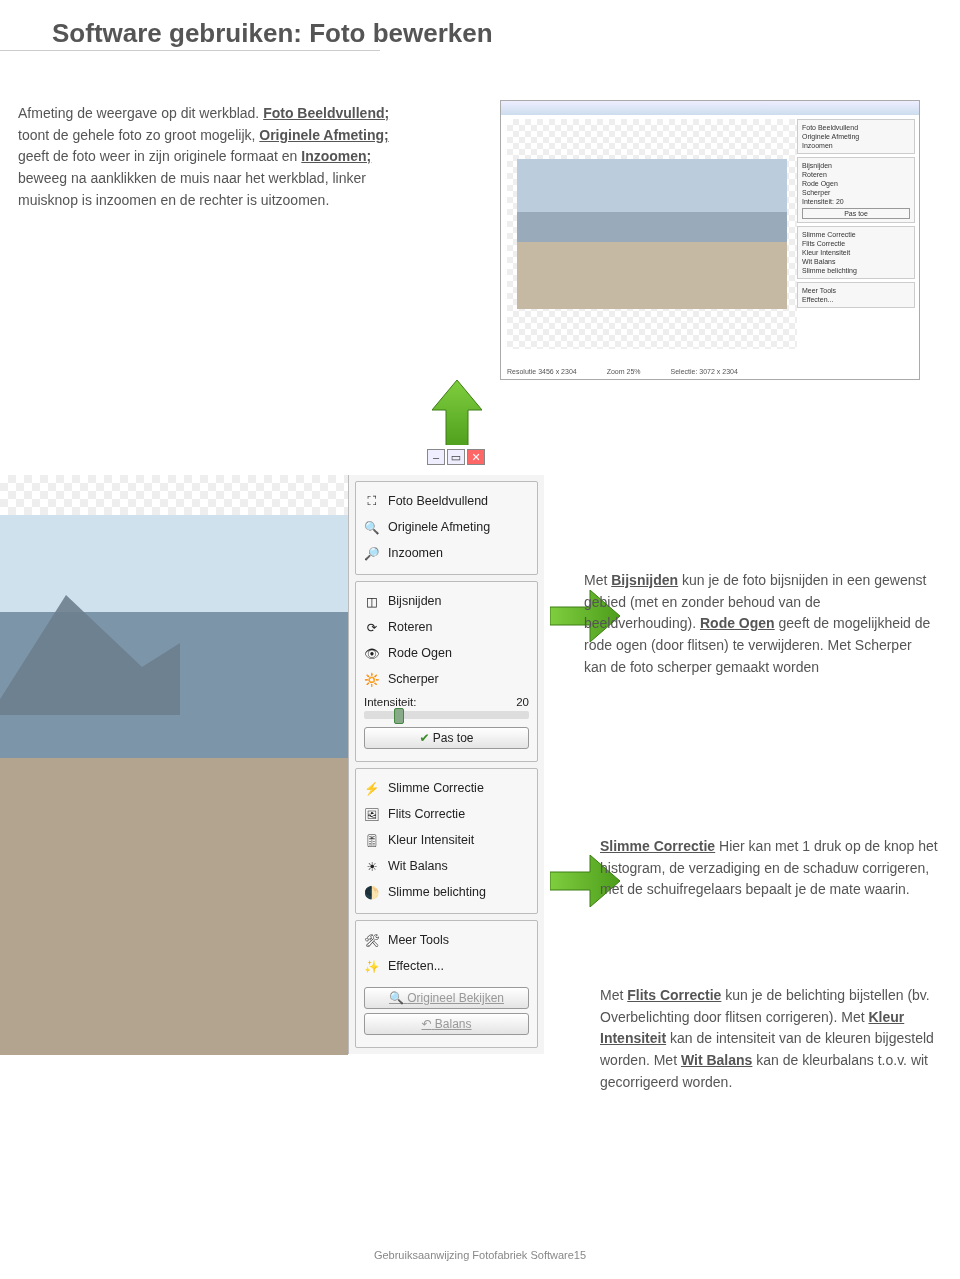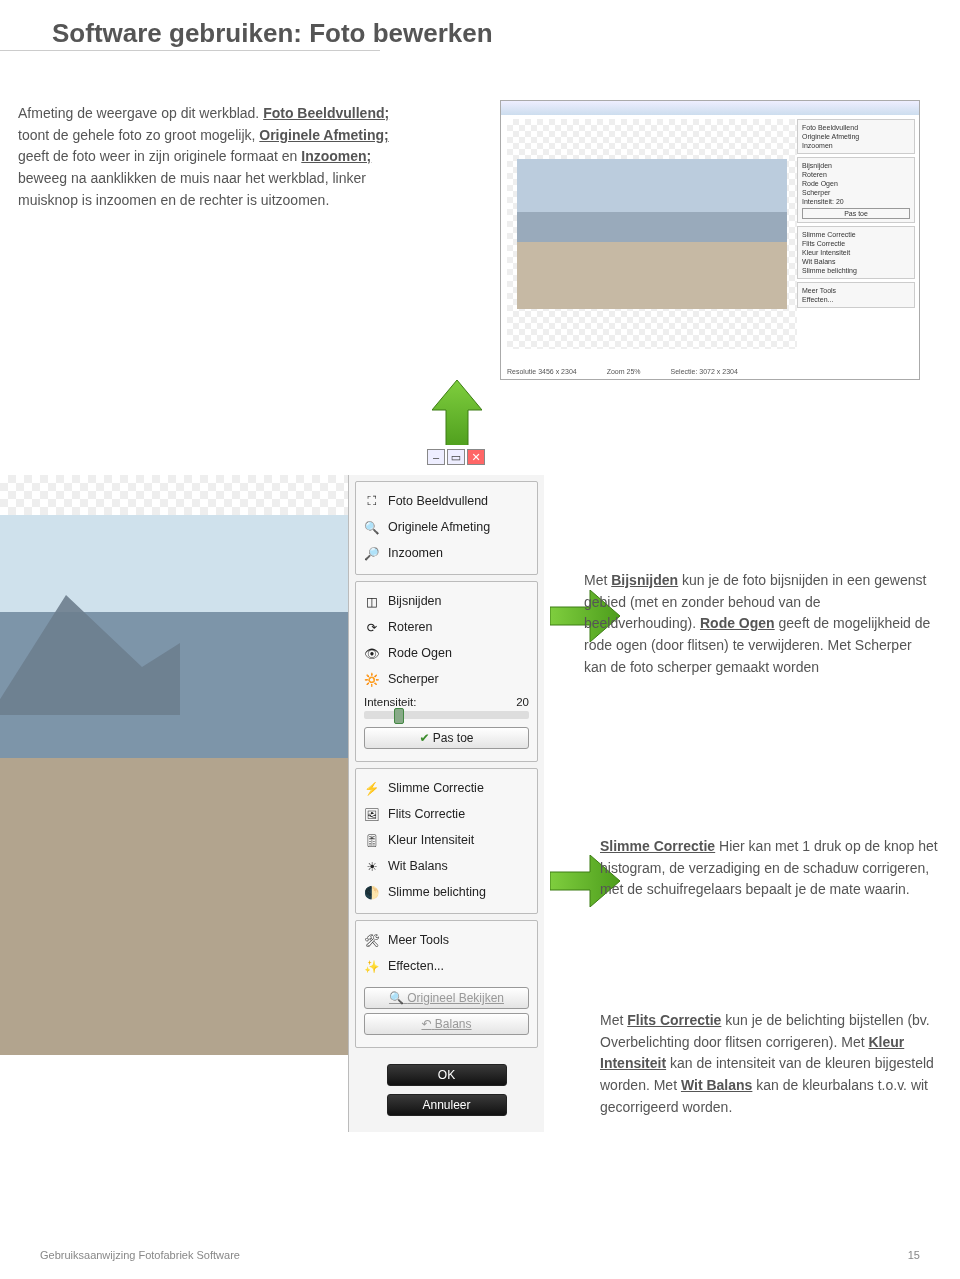--- a/index.html
+++ b/index.html
@@ -93,21 +93,21 @@
   .sidebar .slider { width:100%; height:8px; background:#ddd; margin:3px 0 8px 0; position:relative; border-radius:2px; }
   .sidebar .slider::after{ content:""; position:absolute; left:18%; top:-3px; width:8px; height:14px; background:#8a8; border:1px solid #484; border-radius:2px;}
   .sidebar .btn { display:block; margin:4px auto; padding:3px 14px; border:1px solid #999; background:linear-gradient(#fff,#e4e4e4); border-radius:3px; font-size:12px; text-align:center; cursor:pointer; }
   .sidebar .btn.disabled{ color:#999;text-decoration:underline; }
   .sidebar .foot-btns{ display:flex; flex-direction:column; align-items:center; padding:6px 0 12px 0; }
   .sidebar .foot-btns .btn{ width:120px; }
 
   
   .explain { position:absolute; width:350px; font-size:14px; line-height:1.55; color:#555; }
 
-  .footer { position:absolute; left:40px; bottom:18px; right:40px; display:flex; justify-content:space-between; font-size:11px; color:#888; }
+  .footer { position:absolute; left:40px; bottom:18px; right:40px; display:flex; justify-content:center; font-size:11px; color:#888; }
 
   .hr { position:absolute; left:0; top:50px; width:380px; height:1px; background:#ccc; }
 </style>
 </head>
 <body>
 
 <div class="hr"></div>
 <h1 class="page-title">Software gebruiken: Foto bewerken</h1>
 
 <div class="zoom-column">
@@ -262,24 +262,20 @@
       <div style="height:4px"></div>
       <div class="btn disabled">
         <span>🔍</span>
         <span>Origineel Bekijken</span>
       </div>
       <div class="btn disabled">
         <span>↶</span>
         <span>Balans</span>
       </div>
     </div>
-    <div class="foot-btns">
-      <div class="btn" style="background:linear-gradient(#3a3a3a,#111);color:#fff;border-color:#222">OK</div>
-      <div class="btn" style="background:linear-gradient(#3a3a3a,#111);color:#fff;border-color:#222">Annuleer</div>
-    </div>
   </div>
 </div>
 
 <div class="arrow-right" style="left:550px; top:590px;">
   <svg viewBox="0 0 70 52">
       <defs>
         <linearGradient id="g2" x1="0" x2="1" y1="0" y2="0">
           <stop offset="0" stop-color="#7fce3e"></stop>
           <stop offset="1" stop-color="#4d9d1c"></stop>
         </linearGradient>
@@ -299,21 +295,21 @@
   <span> kun je de foto bijsnijden in een gewenst gebied (met en zonder behoud van de beeldverhouding). </span>
   <span class="underline bold">Rode Ogen</span>
   <span> geeft de mogelijkheid de rode ogen (door flitsen) te verwijderen. Met Scherper kan de foto scherper gemaakt worden</span>
 </div>
 
 <div class="explain" style="left:600px; top:836px;">
   <span class="underline bold">Slimme Correctie</span>
   <span> Hier kan met 1 druk op de knop het histogram, de verzadiging en de schaduw corrigeren, met de schuifregelaars bepaalt je de mate waarin.</span>
 </div>
 
-<div class="explain" style="left:600px; top:985px;margin-top:25px;">
+<div class="explain" style="left:600px; top:985px;">
   <span>Met </span>
   <span class="underline bold">Flits Correctie</span>
   <span> kun je de belichting bijstellen (bv. Overbelichting door flitsen corrigeren). Met </span>
   <span class="underline bold">Kleur Intensiteit</span>
   <span> kan de intensiteit van de kleuren bijgesteld worden. Met </span>
   <span class="underline bold">Wit Balans</span>
   <span> kan de kleurbalans t.o.v. wit gecorrigeerd worden.</span>
 </div>
 
 <div class="footer">

